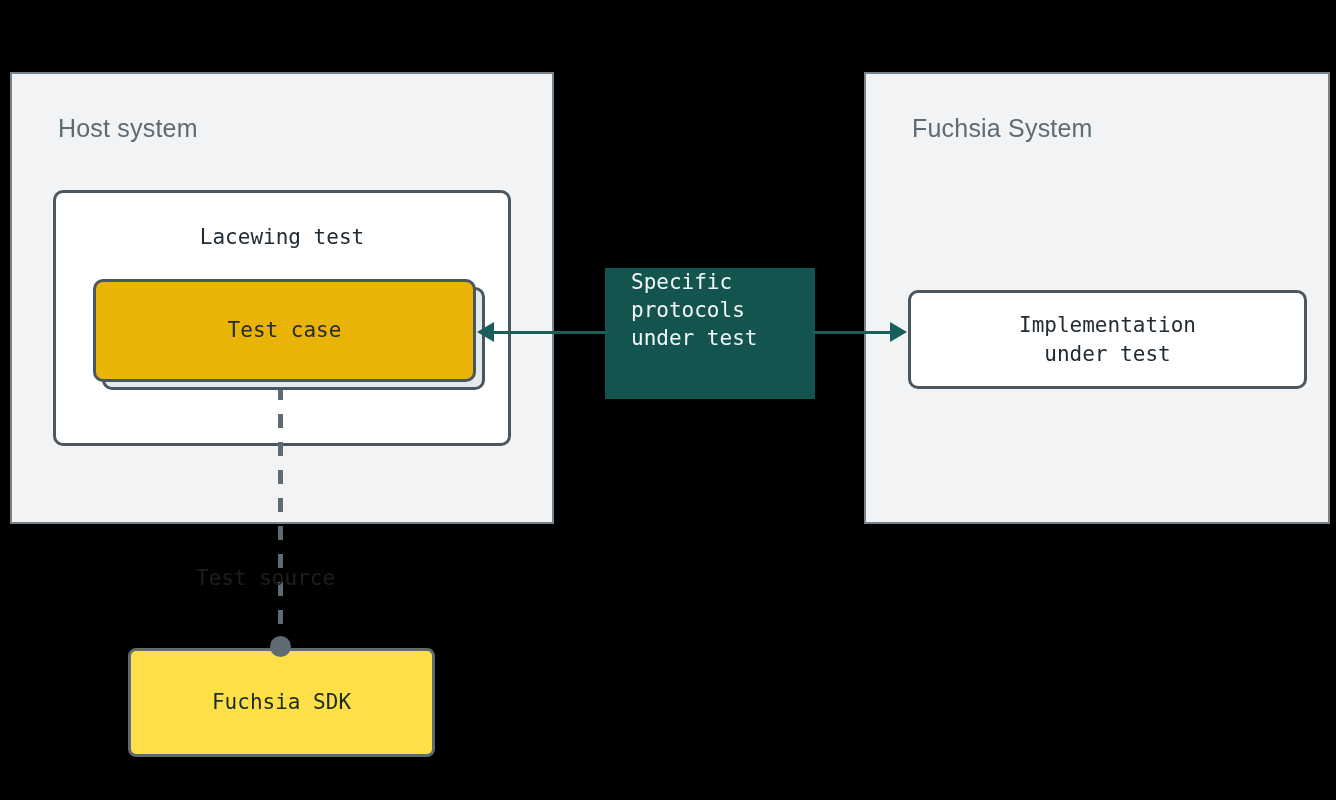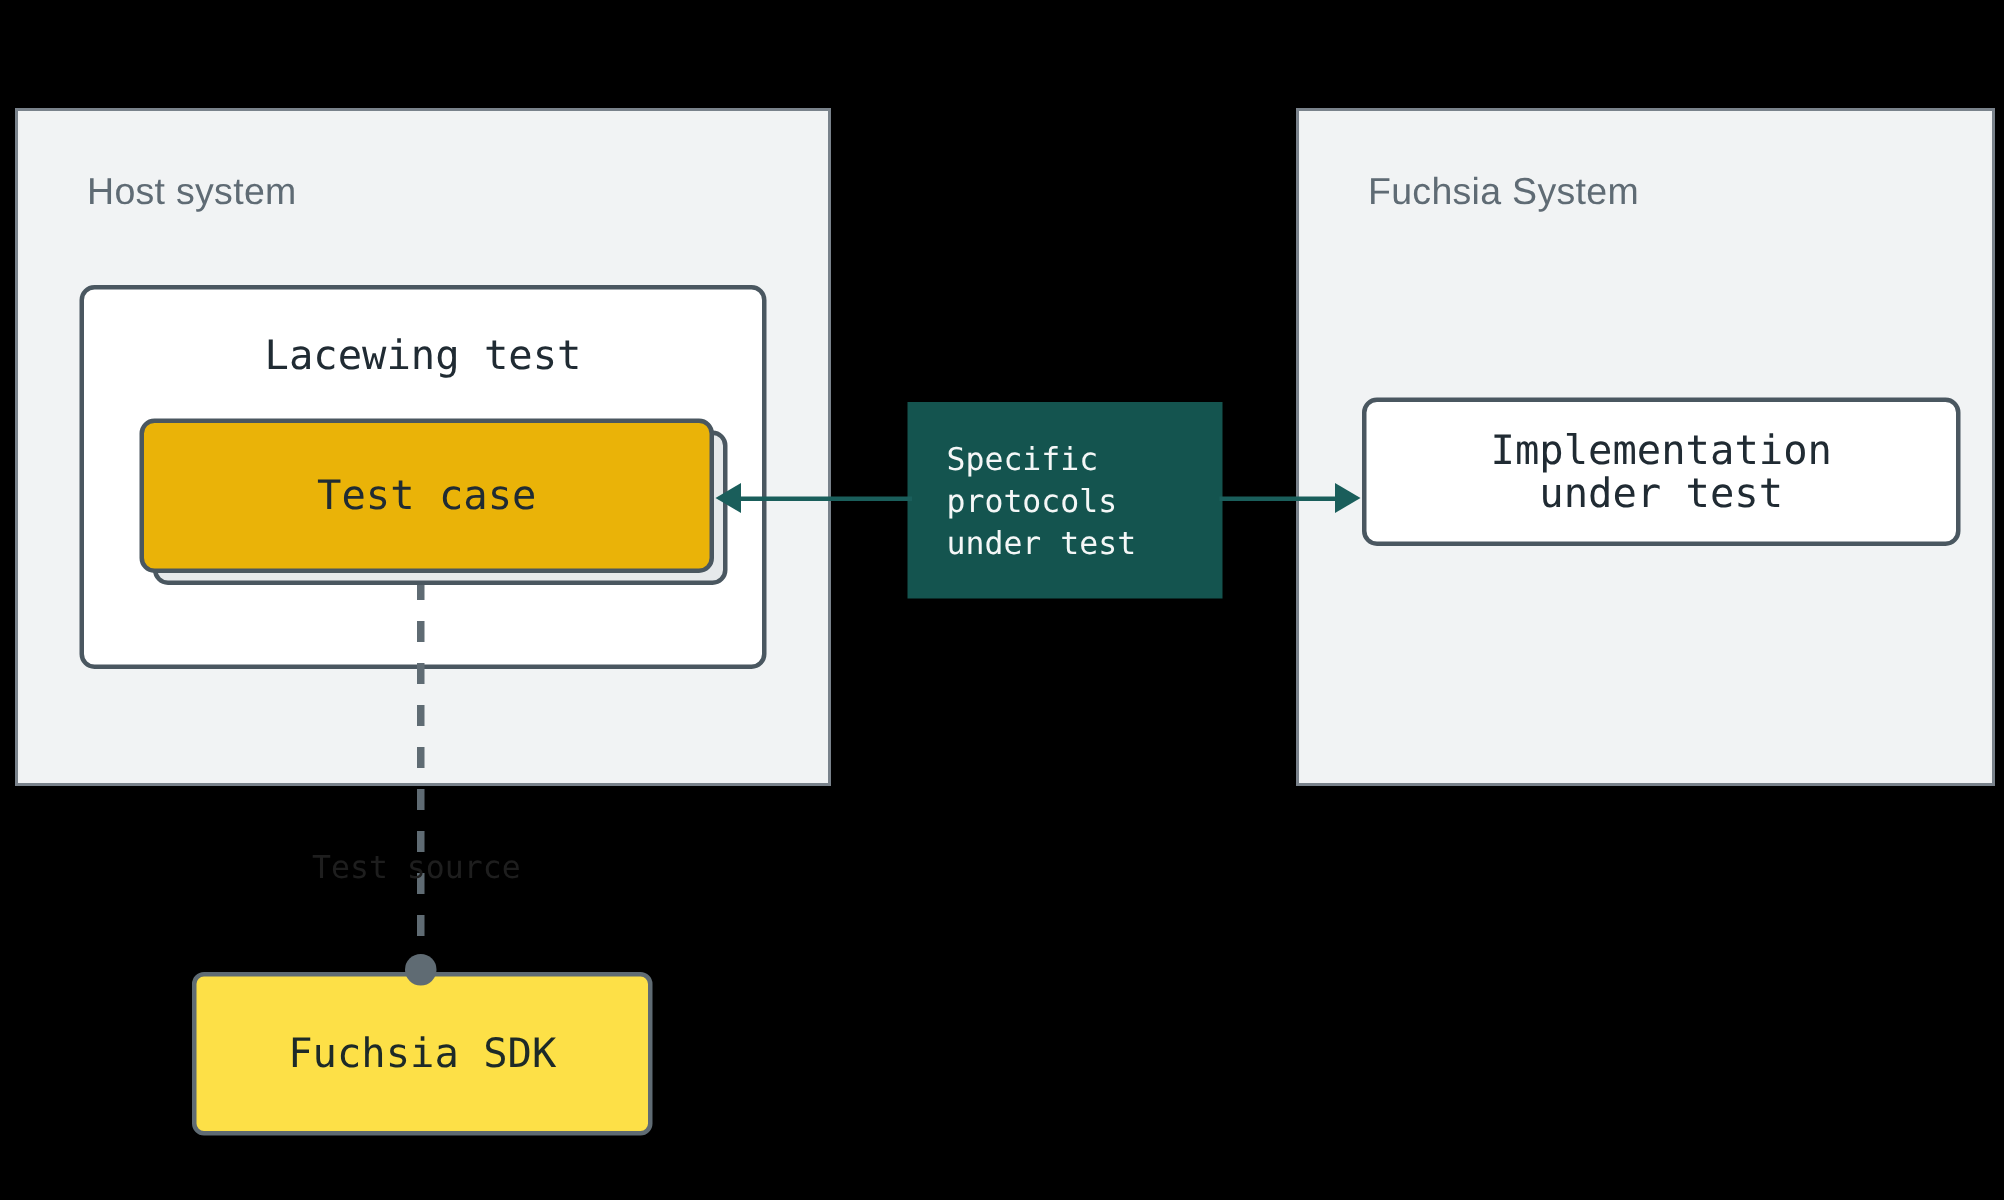--- a/index.html
+++ b/index.html
@@ -61,21 +61,21 @@
     box-sizing: border-box;
     background: #FFFFFF;
     border: 3px solid #4A5760;
     border-radius: 10px;
     display: flex;
     align-items: center;
     justify-content: center;
   }
   .node-label {
     font-family: "DejaVu Sans Mono", "Liberation Mono", monospace;
-    font-size: 27px;
+    font-size: 21px;
     line-height: 29px;
     color: #202B33;
     text-align: center;
     white-space: pre-line;
   }
 
   
   #node-lacewing {
     left: 53px;
     top: 190px;
@@ -103,21 +103,21 @@
     top: 279px;
     width: 383px;
     height: 103px;
     background: #eab308;
     z-index: 3;
   }
 
   
   #node-implementation {
     left: 908px;
-    top: 265px;
+    top: 290px;
     width: 399px;
     height: 99px;
   }
 
   
   #node-sdk {
     left: 128px;
     top: 648px;
     width: 307px;
     height: 109px;
@@ -132,21 +132,20 @@
 
   
   #node-protocols {
     position: absolute;
     left: 605px;
     top: 268px;
     width: 210px;
     height: 131px;
     background: #14544F;
     display: flex;
-    align-items: center;
     justify-content: flex-start;
     box-sizing: border-box;
     padding-left: 26px;
     z-index: 5;
   }
   #node-protocols .node-label {
     color: #F4F7F7;
     text-align: left;
     font-size: 21px;
     line-height: 28px;
@@ -214,21 +213,20 @@
   }
   #label-test-source {
     position: absolute;
     left: 196px;
     top: 566px;
     font-family: "DejaVu Sans Mono", "Liberation Mono", monospace;
     font-size: 21px;
     color: #1E1E1E;
     white-space: nowrap;
     z-index: 2;
-    margin-left: 12px;
   }
 </style>
 </head>
 <body>
 
 <div class="stage">
 
   <div class="panel" id="panel-host">
     <div class="panel-title">Host system</div>
   </div>

